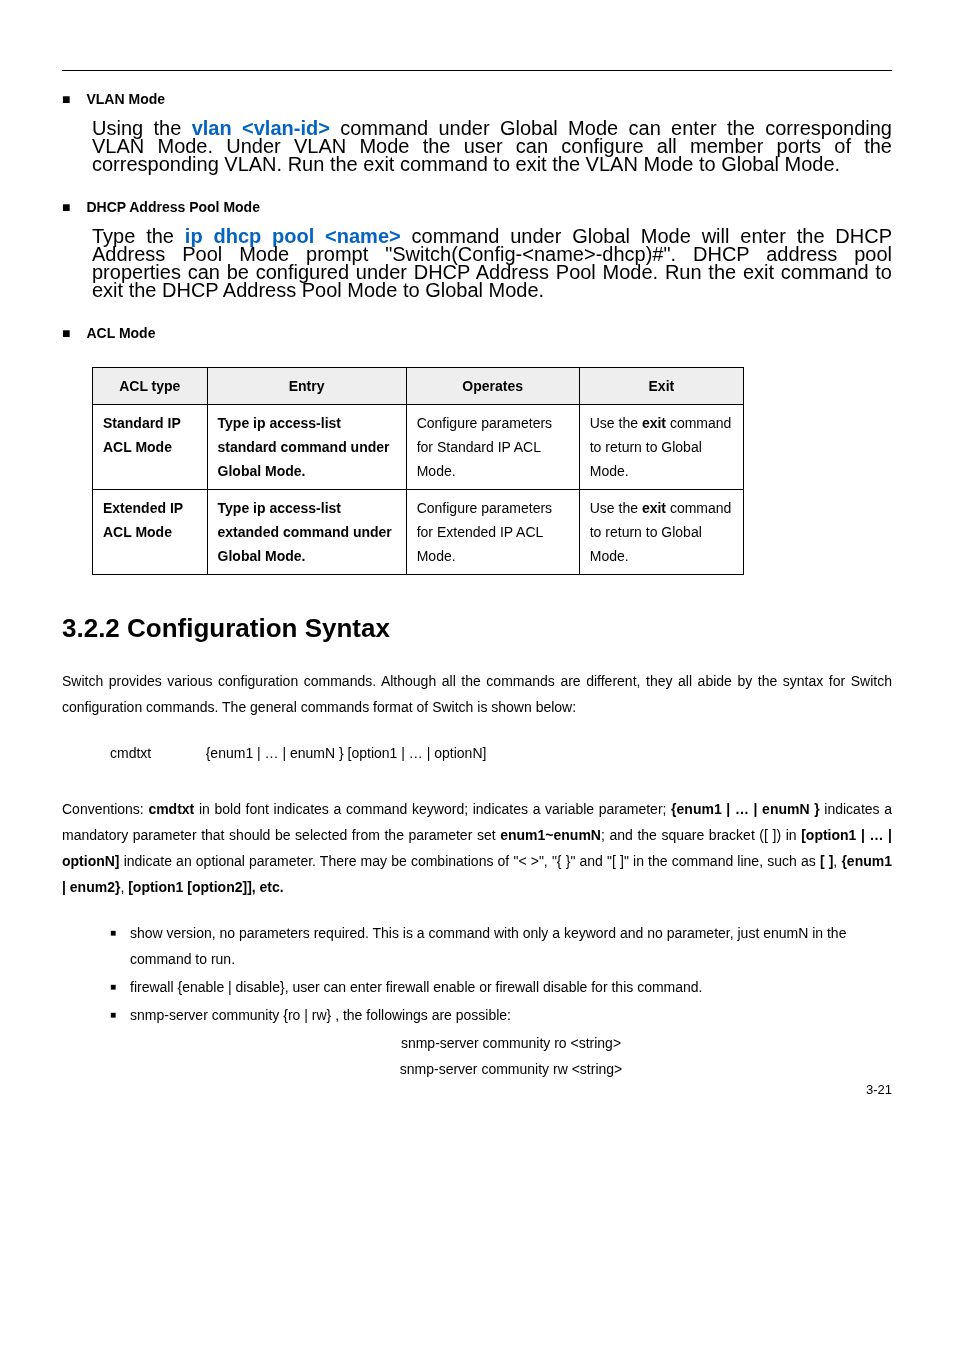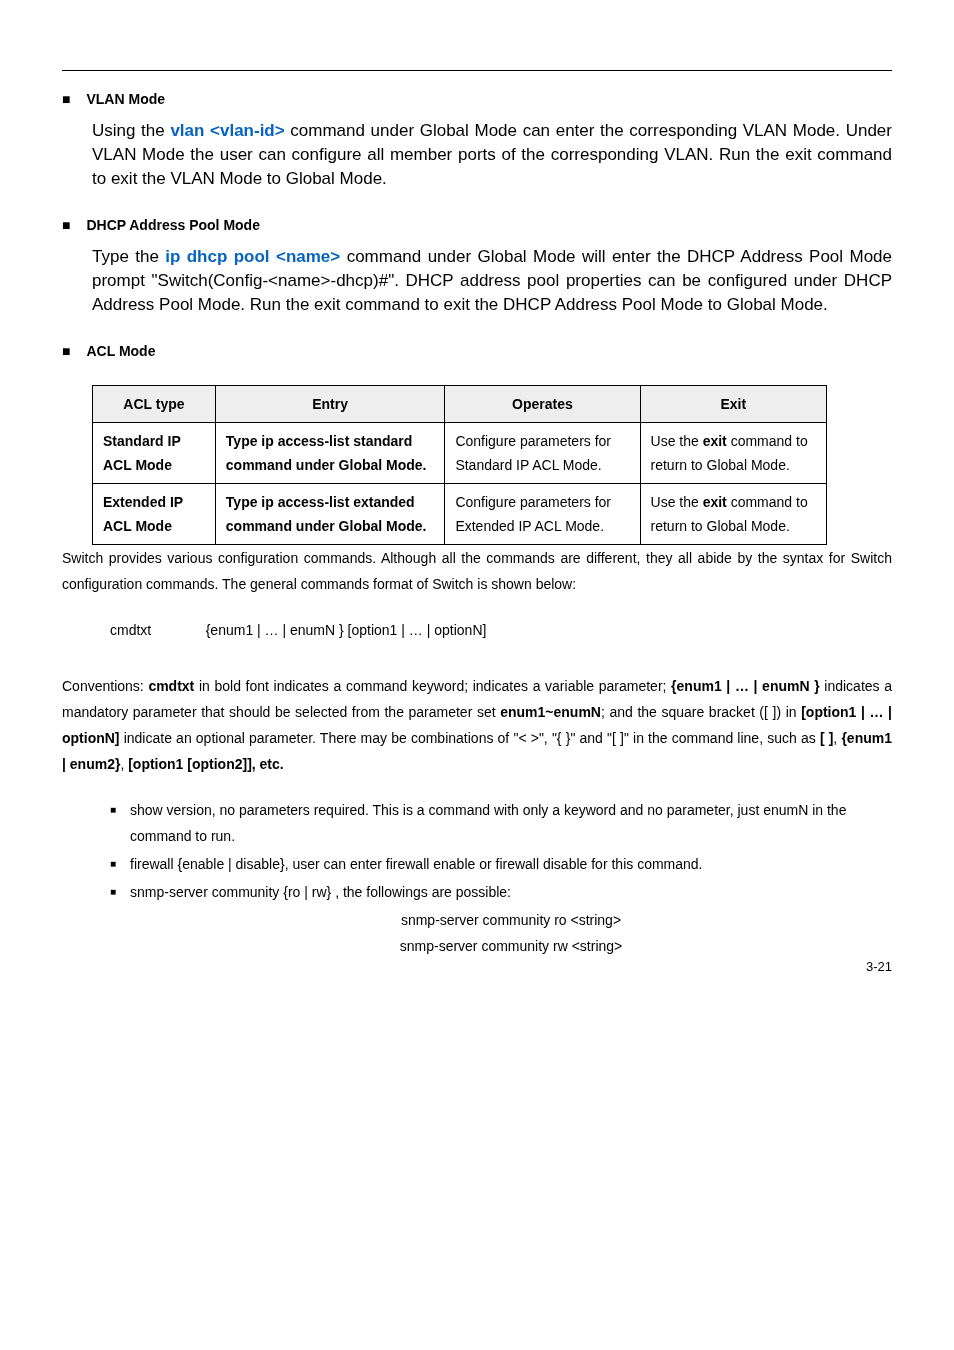--- a/index.html
+++ b/index.html
@@ -33,32 +33,32 @@
     margin-right: 16px;
     line-height: 20px;
   }
   .sect-title {
     font-weight: bold;
     font-size: 14px;
     line-height: 20px;
   }
   .sect-body {
     margin-left: 30px;
-    font-size: 17px;
-    line-height: 24px;
+    font-size: 20px;
+    line-height: 18px;
     text-align: justify;
   }
   .link {
     color: #0563c1;
     font-weight: bold;
   }
   table.acl {
     margin-left: 30px;
     border-collapse: collapse;
-    width: 735px;
+    width: 652px;
     font-size: 14px;
   }
   table.acl th, table.acl td {
     border: 1px solid #000;
     padding: 6px 10px;
     text-align: left;
     vertical-align: top;
     line-height: 24px;
   }
   table.acl th {
@@ -165,20 +165,21 @@
       </tr>
       <tr>
         <td><span class="bold">Extended IP ACL Mode</span></td>
         <td><span class="bold">Type ip access-list extanded command under Global Mode.</span></td>
         <td>Configure parameters for Extended IP ACL Mode.</td>
         <td><span>Use the </span><span class="bold">exit</span><span> command to return to Global Mode.</span></td>
       </tr>
     </tbody>
   </table>
 
+  <div class="h2">3.2.2 Configuration Syntax</div>
 
   <div class="para">Switch provides various configuration commands. Although all the commands are different, they all abide by the syntax for Switch configuration commands. The general commands format of Switch is shown below:</div>
 
   <div class="indent" style="white-space: pre;">cmdtxt              {enum1 | … | enumN } [option1 | … | optionN]</div>
 
   <div class="para" style="margin-top:30px;">
     <span>Conventions: </span><span class="bold">cmdtxt</span><span> in bold font indicates a command keyword;                  indicates a variable parameter; </span><span class="bold">{enum1 | … | enumN }</span><span> indicates a mandatory parameter that should be selected from the parameter set </span><span class="bold">enum1~enumN</span><span>; and the square bracket ([ ]) in </span><span class="bold">[option1 | … | optionN]</span><span> indicate an optional parameter. There may be combinations of "&lt; &gt;", "{ }" and "[ ]" in the command line, such as </span><span class="bold">[            ]</span><span>, </span><span class="bold">{enum1             | enum2}</span><span>, </span><span class="bold">[option1 [option2]], etc.</span>
   </div>
 
 

